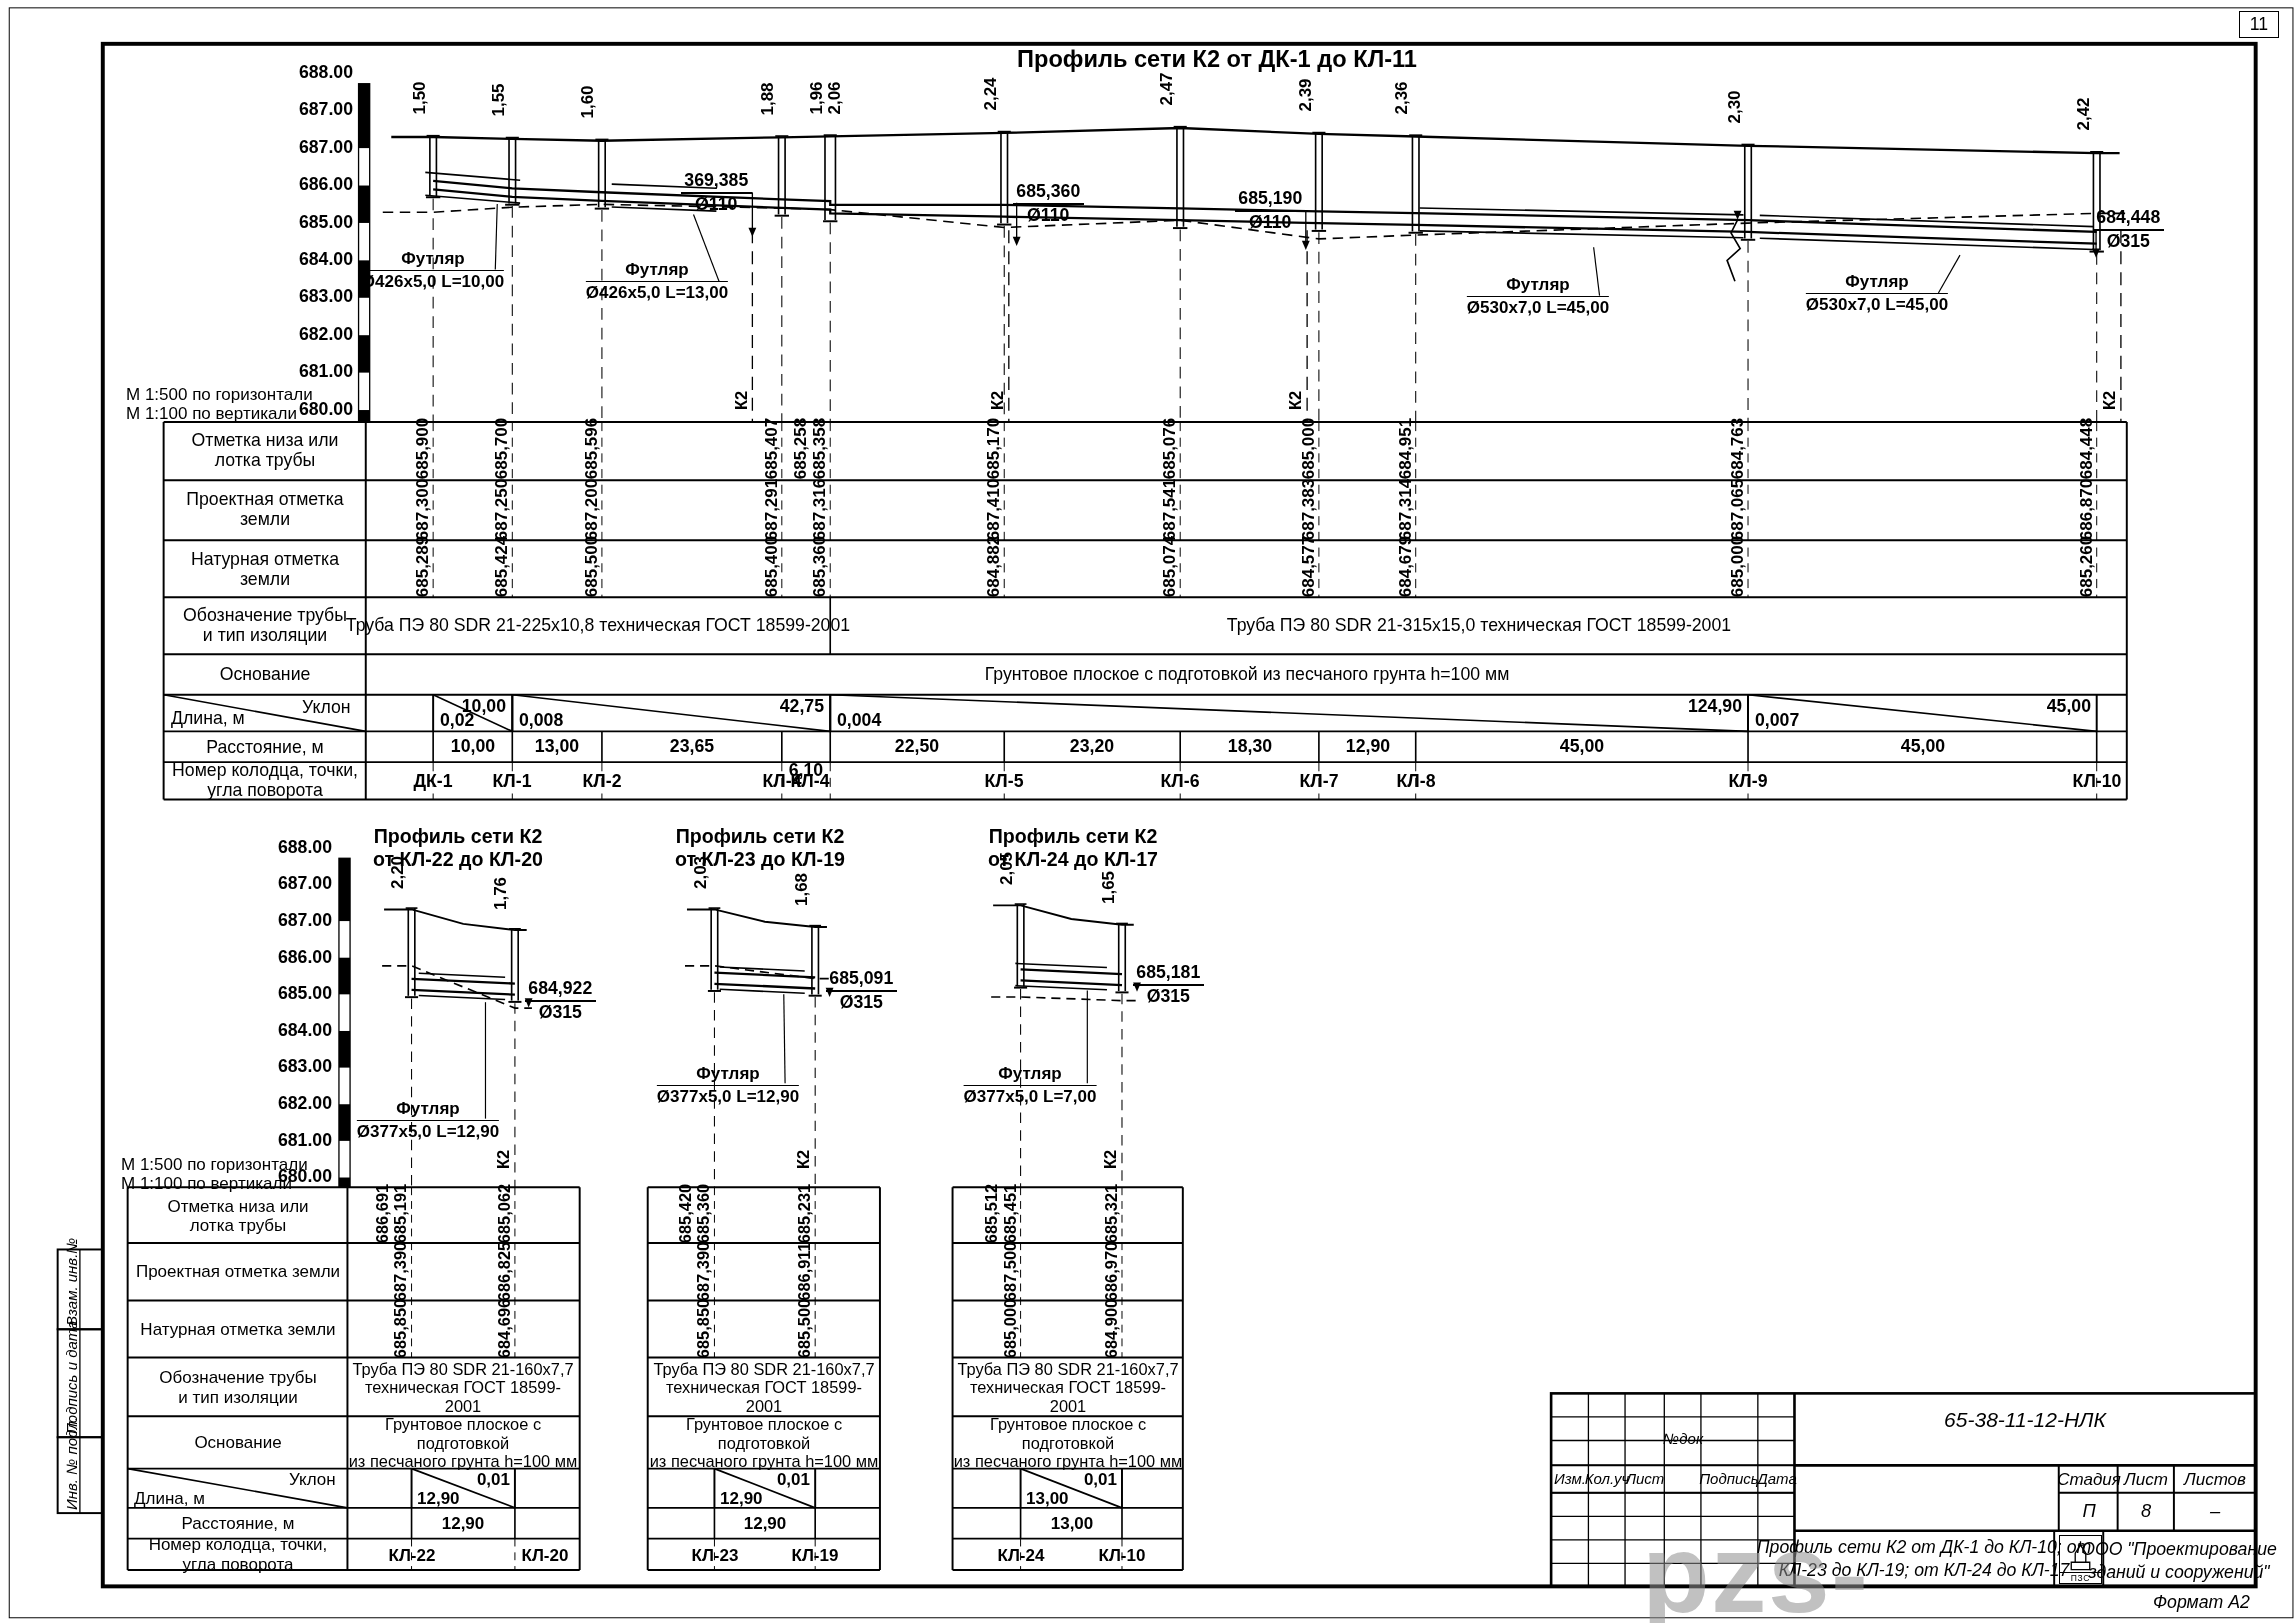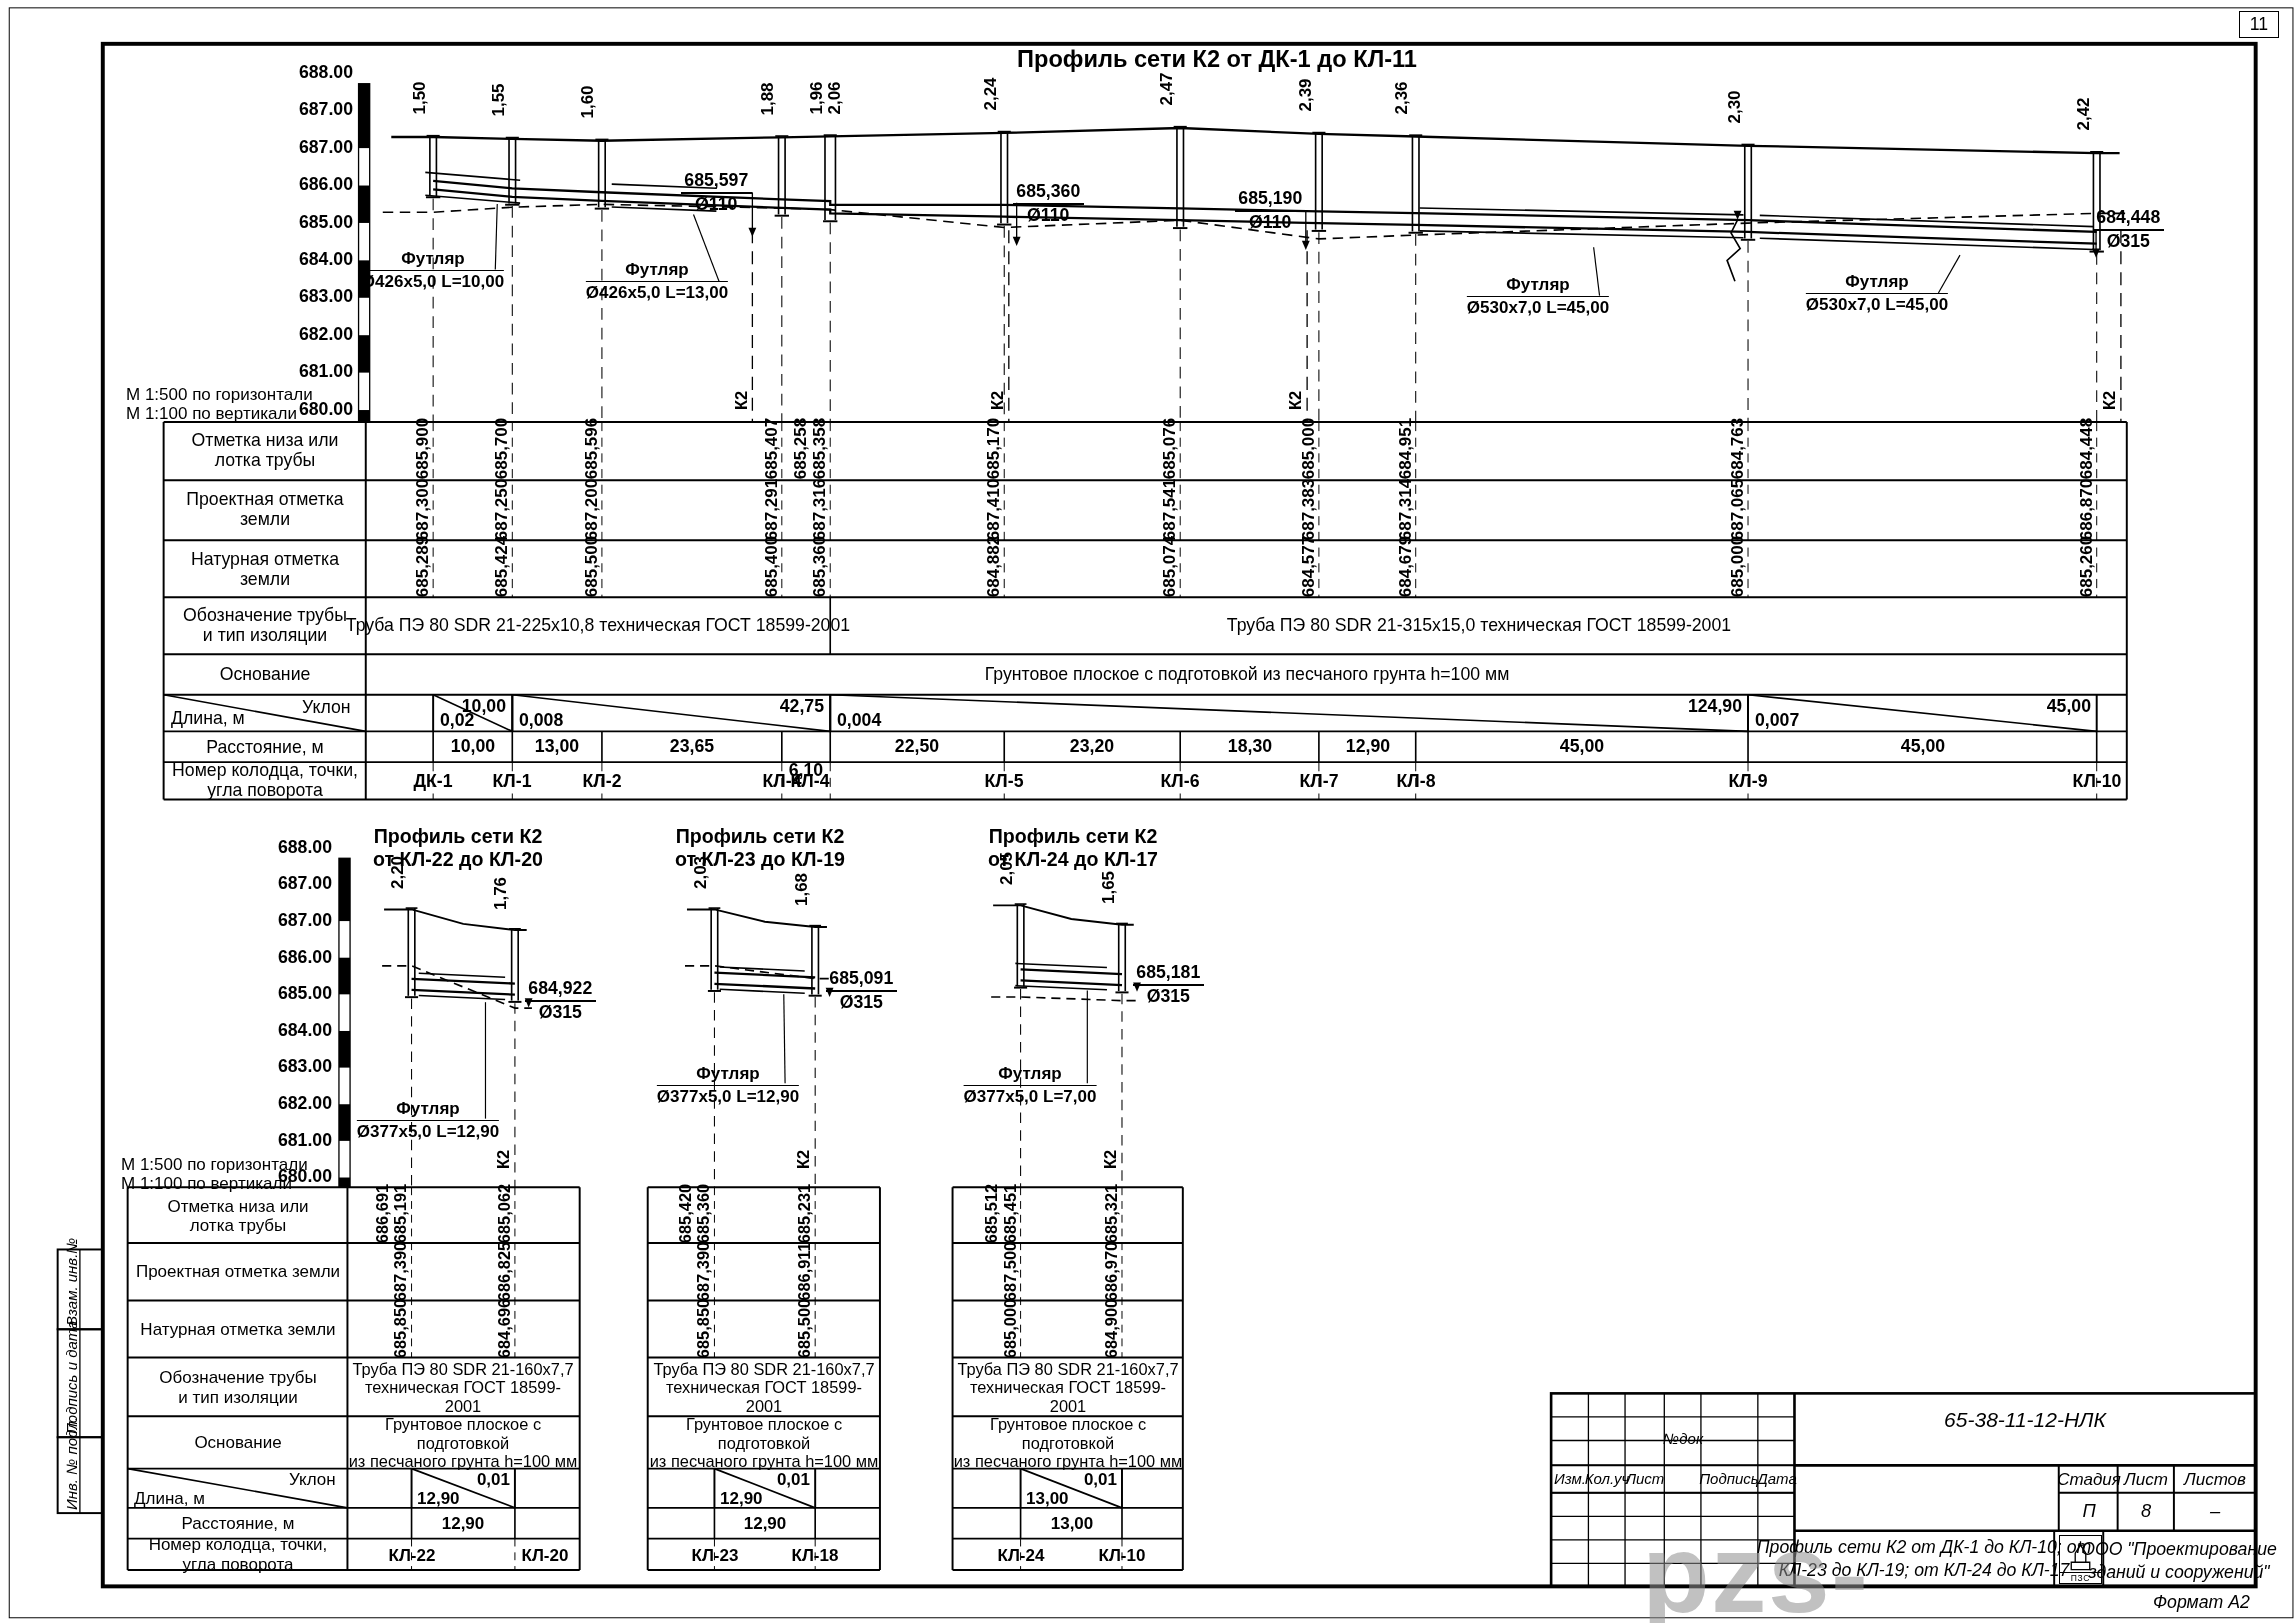--- a/index.html
+++ b/index.html
@@ -422,21 +422,21 @@
     <div class="t v num b" style="left: 1157px; top: 120px; width: 62px;">2,47</div>
     <div class="t v num b" style="left: 1296px; top: 126px; width: 62px;">2,39</div>
     <div class="t v num b" style="left: 1392px; top: 129px; width: 62px;">2,36</div>
     <div class="t v num b" style="left: 1725px; top: 138px; width: 62px;">2,30</div>
     <div class="t v num b" style="left: 2074px; top: 145px; width: 62px;">2,42</div>
     <div class="t v f25 b" style="left: 732px; top: 419px; width: 37px;">К2</div>
     <div class="t v f25 b" style="left: 988px; top: 419px; width: 37px;">К2</div>
     <div class="t v f25 b" style="left: 1286px; top: 419px; width: 37px;">К2</div>
     <div class="t v f25 b" style="left: 2100px; top: 419px; width: 37px;">К2</div>
     <div class="ann" style="left: 681px; top: 170px;">
-      <div class="val">685,597</div>
+      <div class="val">369,385</div>
       <div class="dia">Ø110</div>
     </div>
     <div class="ann" style="left: 1013px; top: 181px;">
       <div class="val">685,360</div>
       <div class="dia">Ø110</div>
     </div>
     <div class="ann" style="left: 1235px; top: 188px;">
       <div class="val">685,190</div>
       <div class="dia">Ø110</div>
     </div>
@@ -589,21 +589,21 @@
       <div class="l2">Ø377x5,0 L=12,90</div>
     </div>
     <div class="t v f25 b" style="left: 694px; top: 1252px; width: 77px;">685,360</div>
     <div class="t v f25 b" style="left: 676px; top: 1252px; width: 77px;">685,420</div>
     <div class="t v f25 b" style="left: 694px; top: 1310px; width: 77px;">687,390</div>
     <div class="t v f25 b" style="left: 694px; top: 1367px; width: 77px;">685,850</div>
     <div class="t c f26 b" style="left: 715px; top: 1546px;">КЛ-23</div>
     <div class="t v f25 b" style="left: 795px; top: 1252px; width: 77px;">685,231</div>
     <div class="t v f25 b" style="left: 795px; top: 1310px; width: 77px;">686,911</div>
     <div class="t v f25 b" style="left: 795px; top: 1367px; width: 77px;">685,500</div>
-    <div class="t c f26 b" style="left: 815px; top: 1546px;">КЛ-18</div>
+    <div class="t c f26 b" style="left: 815px; top: 1546px;">КЛ-19</div>
     <div class="t cc f25" style="left: 648px; top: 1358px; width: 232px; height: 59px; transform: none; white-space: pre-line;">Труба ПЭ 80 SDR 21-160x7,7
 техническая ГОСТ 18599-2001</div>
     <div class="t cc f25" style="left: 648px; top: 1417px; width: 232px; height: 52px; transform: none; white-space: pre-line;">Грунтовое плоское с подготовкой
 из песчаного грунта h=100 мм</div>
     <div class="t f26 b" style="left: 810px; top: 1470px; transform: translateX(-100%);">0,01</div>
     <div class="t f26 b" style="left: 720px; top: 1489px;">12,90</div>
     <div class="t c f26 b" style="left: 765px; top: 1514px;">12,90</div>
     <div class="t v num b" style="left: 997px; top: 898px; width: 59px;">2,05</div>
     <div class="t v num b" style="left: 1099px; top: 917px; width: 59px;">1,65</div>
     <div class="t v f25 b" style="left: 1101px; top: 1178px; width: 37px;">К2</div>

